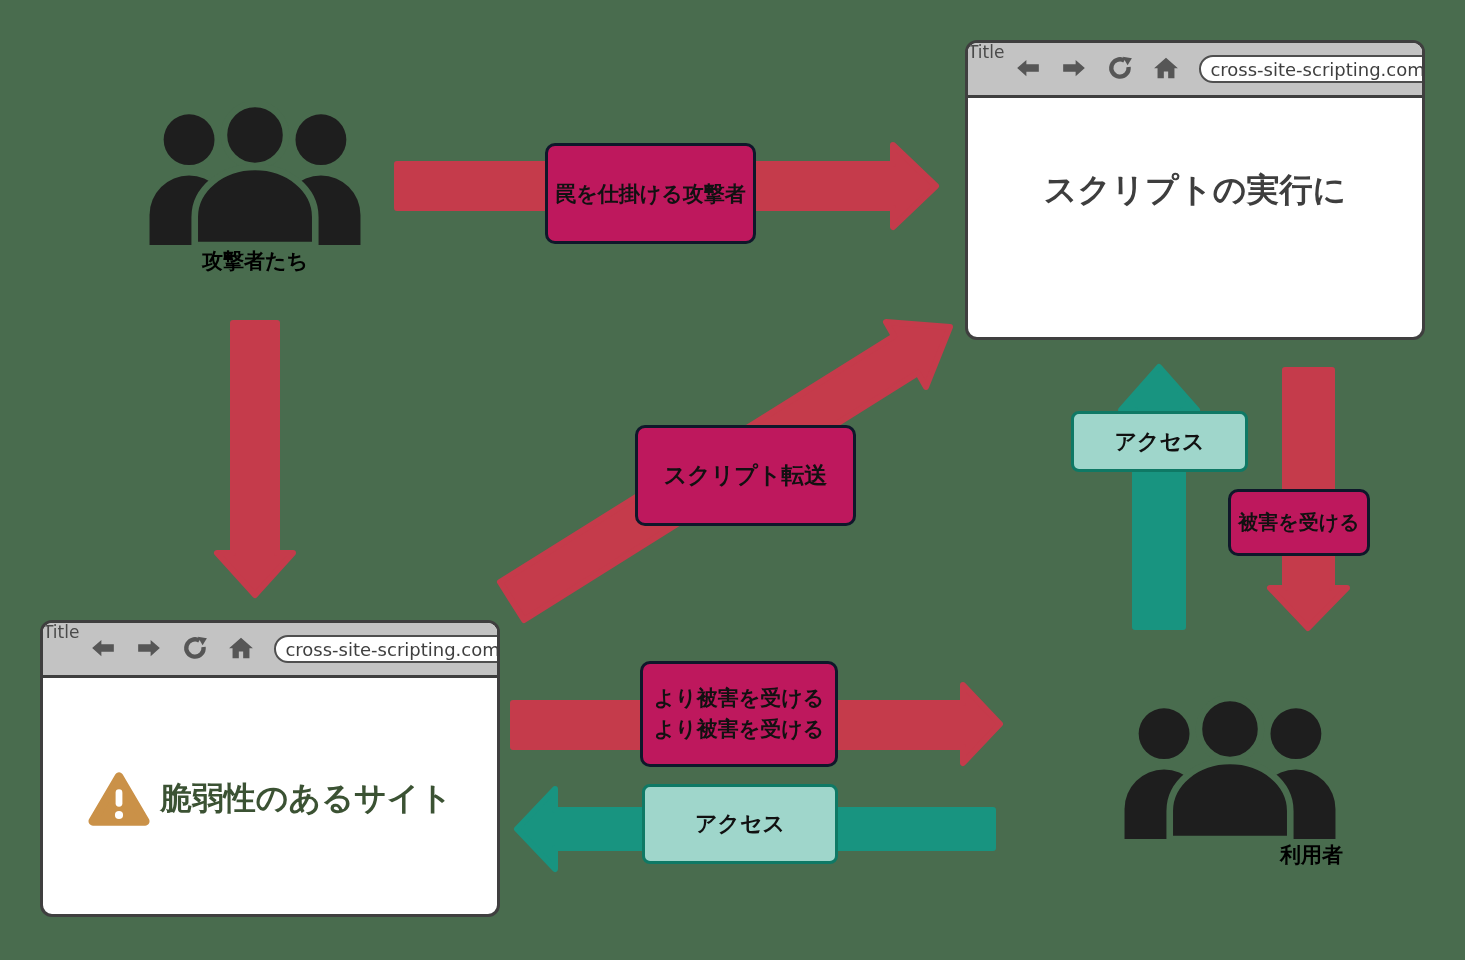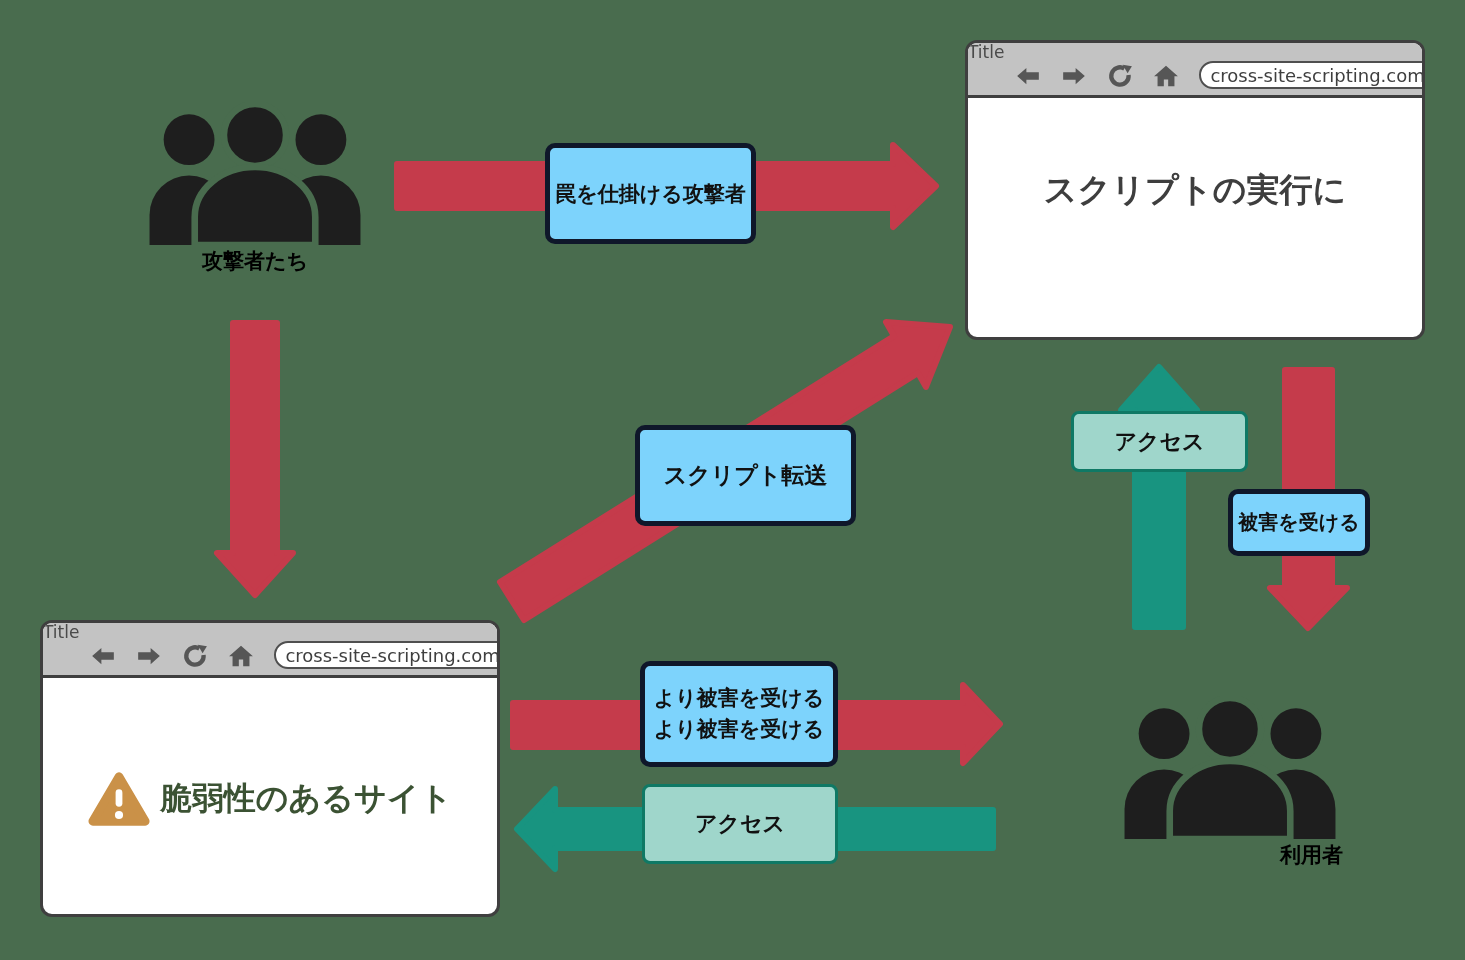--- a/index.html
+++ b/index.html
@@ -19,22 +19,23 @@
   #vulnerable-window{ left:40px;  top:620px; width:460px; height:297px; }
   .win-header {
     background:#C3C3C3; border-bottom:3px solid #3F3F3F;
     height:55px; box-sizing:border-box; display:flex; flex-direction:row;
   }
   .win-title {
     text-align:center; font-size:17px; line-height:19px; color:#4A4A4A;
     flex:none;
   }
   .win-controls {
-    flex:1; display:flex; align-items:flex-end; gap:20px;
+    flex:1; display:flex; align-items:flex-start; gap:20px;
     padding:0 10px 6px 11px;
+    margin-top:12px;
   }
   .nav-icon { width:26px; height:26px; flex:none; }
   .url-bar {
     flex:1; height:28px; box-sizing:border-box; background:#ffffff;
     border:2px solid #4F4F4F; border-radius:14px;
     display:flex; align-items:center; padding:0 9px;
     font-size:18px; color:#3F3F3F; white-space:nowrap; overflow:hidden;
   }
   .win-body { position:relative; height:calc(100% - 55px); }
   #attacker-window .win-body {
@@ -57,21 +58,21 @@
     margin-top:2px; font-size:21px; font-weight:bold; color:#000000;
     text-align:center; white-space:nowrap;
   }
 
   
   .tag {
     position:absolute; box-sizing:border-box;
     display:flex; flex-direction:column; align-items:center; justify-content:center;
     text-align:center; font-weight:bold; color:#111111; white-space:nowrap;
   }
-  .tag.pink { background:#7dd3fc; border:5px solid #0f172a; border-radius:10px; }
+  .tag.pink { background:#be185d; border:3px solid #0f172a; border-radius:10px; }
   .tag.teal { background:#9FD6CB; border:3px solid #0F7965; border-radius:8px; }
   #tag-trap        { left:545px;  top:143px; width:211px; height:101px; font-size:21px; }
   #tag-transfer    { left:635px;  top:425px; width:221px; height:101px; font-size:23px; }
   #tag-access-top  { left:1071px; top:411px; width:177px; height:61px;  font-size:22px; }
   #tag-damage      { left:1228px; top:489px; width:142px; height:67px;  font-size:20px; }
   #tag-exec        { left:640px;  top:661px; width:198px; height:106px; font-size:21px; line-height:1.5; }
   #tag-access-bot  { left:642px;  top:784px; width:196px; height:80px;  font-size:22px; }
 </style>
 </head>
 <body>

